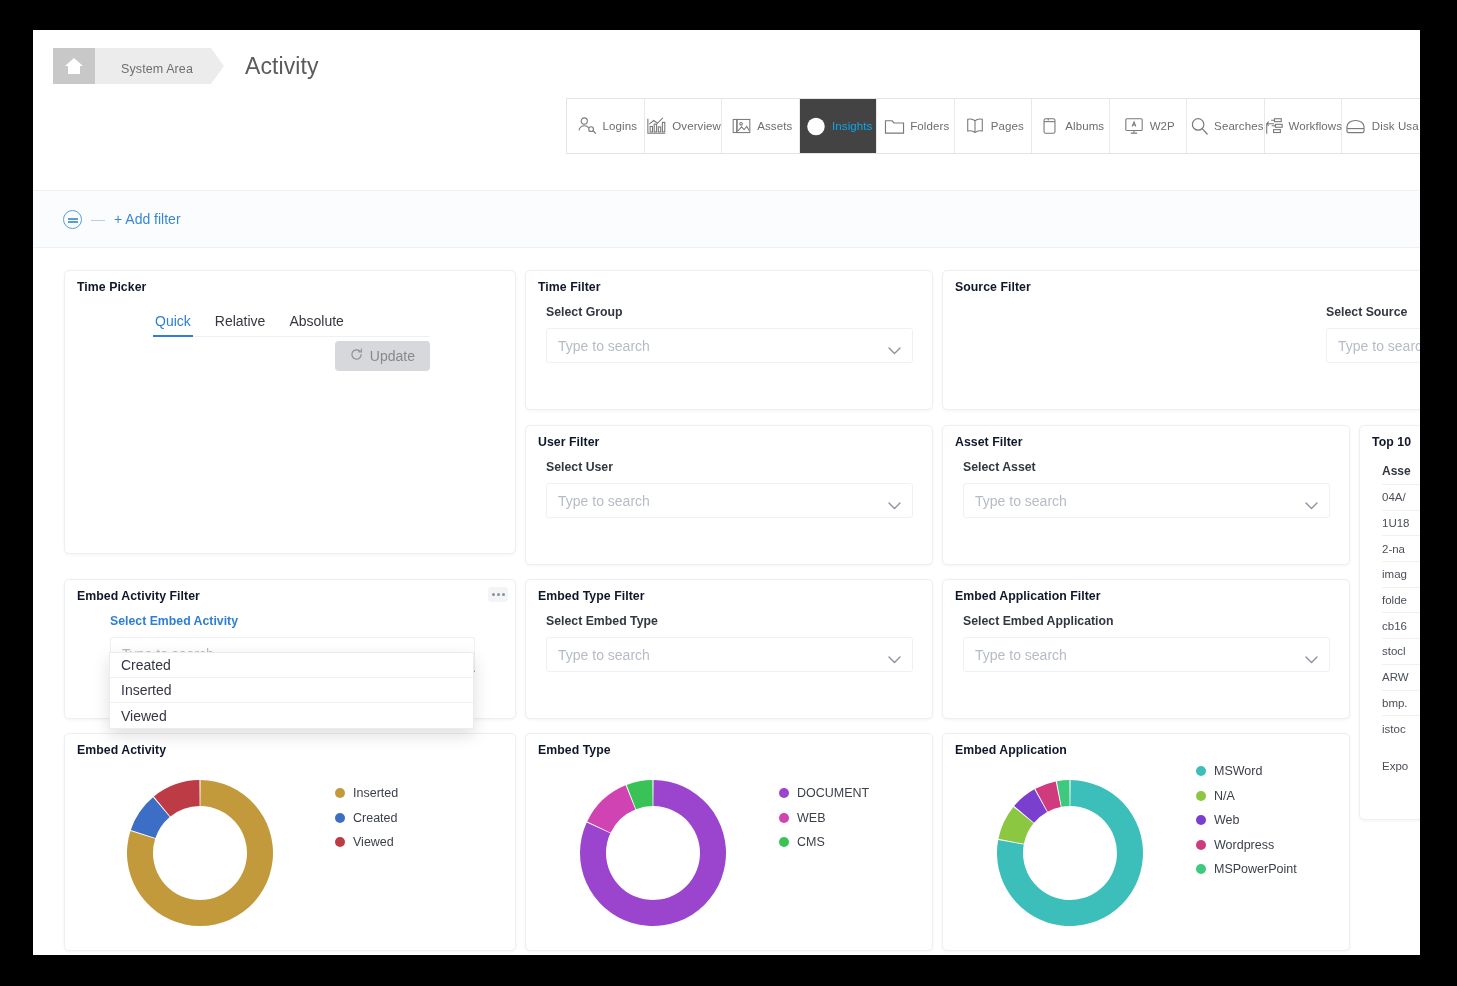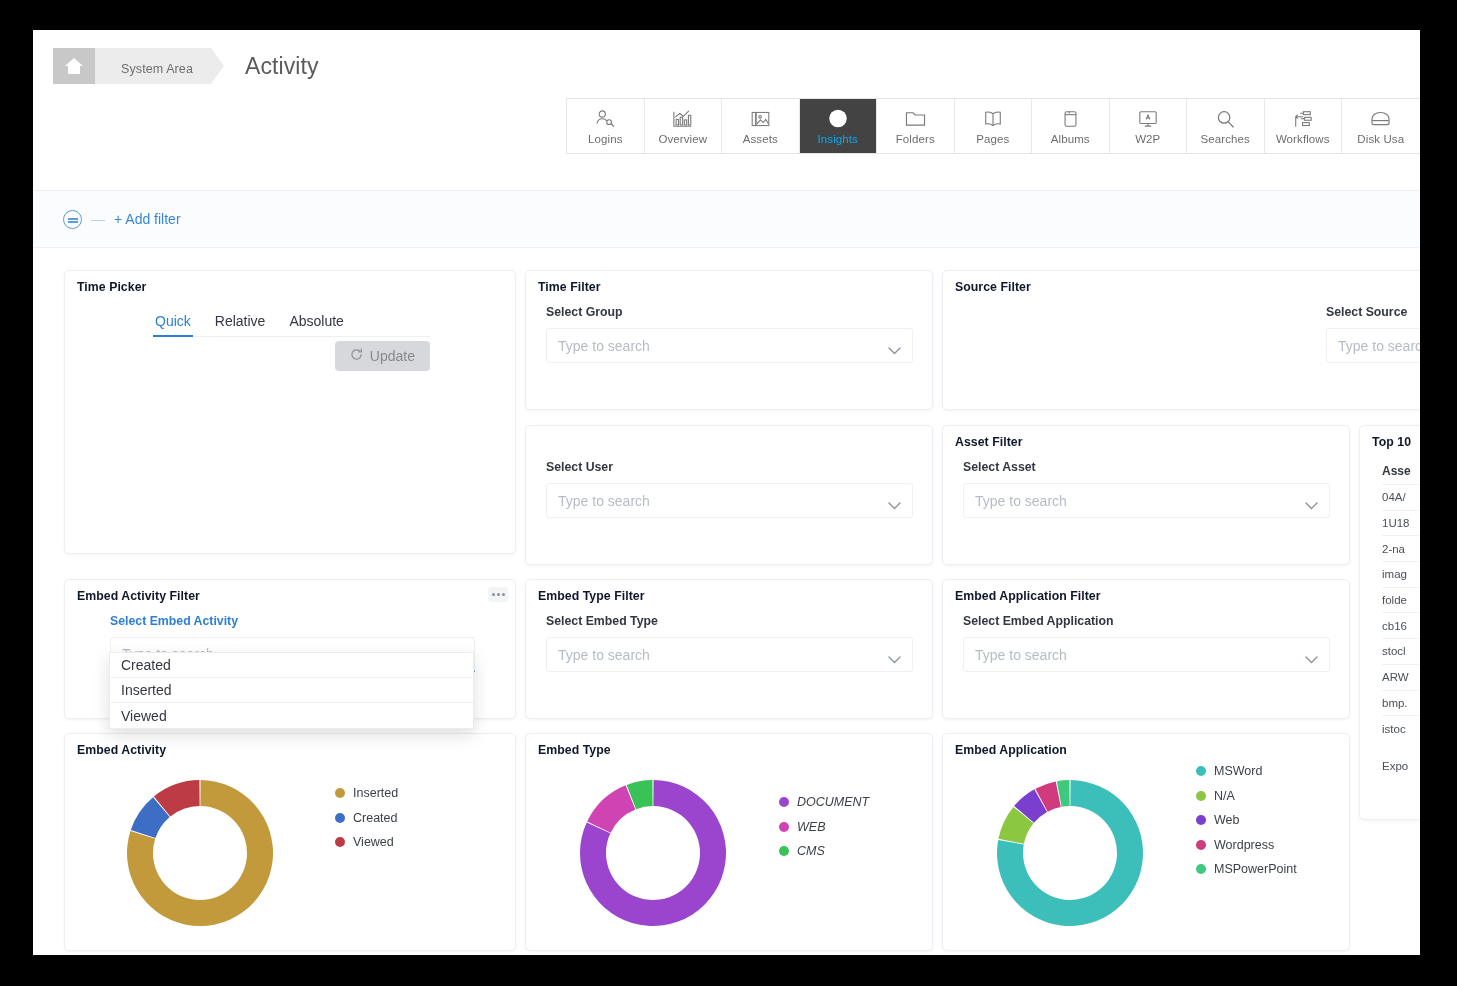--- a/index.html
+++ b/index.html
@@ -48,21 +48,21 @@
   }
   .crumb-title { margin-left:34px; font-size:23px; color:#5b5b5b; font-weight:400; letter-spacing:.1px;}
 
   
   .tabbar {
     position:absolute; left:533px; top:68px; height:56px;
     display:flex; border:1px solid #e4e4e4; background:#fff;
   }
   .tab {
     width:77.5px; height:54px; border-right:1px solid #e9e9e9;
-    display:flex; flex-direction:column; align-items:center; justify-content:center;
+    display:flex; flex-direction:row; align-items:center; justify-content:center;
     gap:3px; color:#6d6d6d; cursor:pointer; background:#fff;
   }
   .tab:last-child{border-right:none;}
   .tab .tlabel{ font-size:11.5px; letter-spacing:.1px;}
   .tab.active { background:#434343; color:#0ea5e9; }
   .tab svg { display:block; }
   .tab .ic { width:26px; height:22px; display:flex;align-items:center;justify-content:center;}
 
   
   .filterbar{
@@ -319,20 +319,21 @@
       <div class="card-title">Source Filter</div>
       <div style="position:absolute; left:383px; top:34px; width:380px;">
         <div class="field-label">Select Source</div>
         <div class="sel" style="margin-top:9px;">
           <span>Type to searc</span>
         </div>
       </div>
     </div>
 
     <div class="card" style="left:492px; top:177px; width:408px; height:140px;">
+      <div class="card-title">User Filter</div>
       <div style="position:absolute; left:20px; top:34px; width:367px;">
         <div class="field-label">Select User</div>
         <div class="sel" style="margin-top:9px;">
           <span>Type to search</span>
           <span class="chev">
             <svg width="13" height="8" viewBox="0 0 13 8">
                 <path d="M1 1l5.5 5.5L12 1" fill="none" stroke="#8a93a0" stroke-width="1.4" stroke-linecap="round"></path>
               </svg>
           </span>
         </div>
@@ -454,21 +455,21 @@
     <div class="card" style="left:492px; top:485px; width:408px; height:218px;">
       <div class="card-title">Embed Type</div>
       <div class="chart-body" style="position:absolute; left:0; top:24px; width:408px; height:190px; display:flex; align-items:center;">
         <div class="donut-wrap" style="width:253px; display:flex; justify-content:center;">
             <svg width="148" height="148" viewBox="0 0 148 148">
               <path d="M74.5839937706866 1.0023359875413576 A73 73 0 1 1 7.701086380740833 43.44751969305909 L31.314398080750948 54.32922500785996 A47 47 0 1 0 74.37599598934617 27.00150399197868 Z" fill="#9b45cf"></path>
               <path d="M8.198391288663558 42.39069296868135 A73 73 0 0 1 46.584783912497585 6.34347092204959 L56.34910745051214 30.440316895018228 A47 47 0 0 0 31.634580692701192 53.64880232230169 Z" fill="#cf44b2"></path>
               <path d="M47.67075126427682 5.91350603084031 A73 73 0 0 1 73.41600622931333 1.0023359875413576 L73.62400401065378 27.00150399197868 A47 47 0 0 0 57.04829190987685 30.16349018423965 Z" fill="#39c356"></path>
             </svg>
           </div>
-        <div class="legend" style="align-self: flex-start; margin-top: 37px; font-style: italic;">
+        <div class="legend" style="align-self: flex-start; margin-top: 28px;">
             <div class="legend-row">
               <span class="legend-dot" style="background:#9b45cf"></span>
               <span>DOCUMENT</span>
             </div>
             <div class="legend-row">
               <span class="legend-dot" style="background:#cf44b2"></span>
               <span>WEB</span>
             </div>
             <div class="legend-row">
               <span class="legend-dot" style="background:#39c356"></span>

